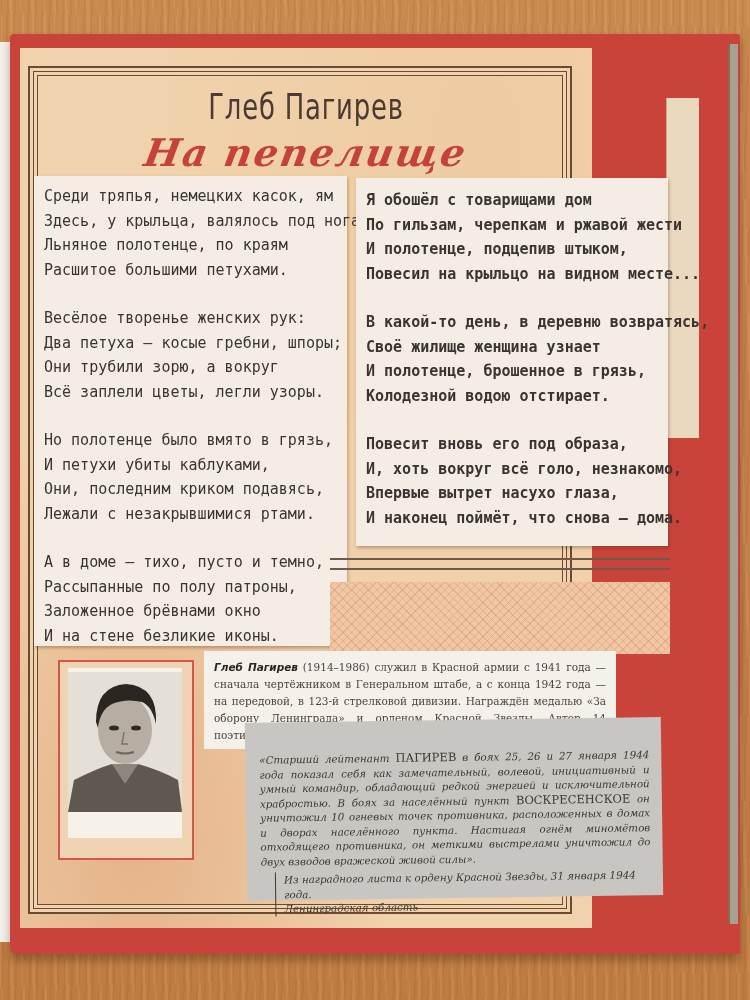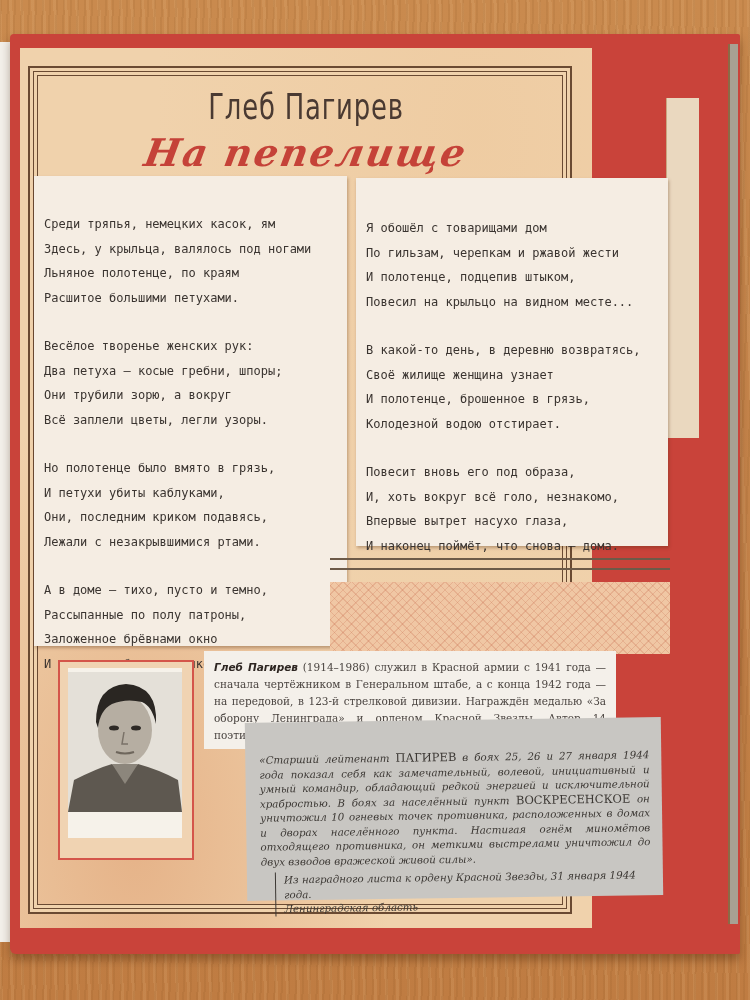--- a/index.html
+++ b/index.html
@@ -18,24 +18,24 @@
       radial-gradient(ellipse at 20% 90%, rgba(210,120,70,0.35), rgba(0,0,0,0) 40%),
       radial-gradient(ellipse at 80% 10%, rgba(235,190,140,0.3), rgba(0,0,0,0) 50%),
       #f0d2ac;}
   .frame{position:absolute;left:8px;top:18px;right:20px;bottom:14px;
     border:2px solid #6a4a32;box-shadow:inset 0 0 0 3px #f0d2ac, inset 0 0 0 4px #6a4a32, inset 0 0 0 7px #f0d2ac, inset 0 0 0 8px #6a4a32;}
   .title-author{position:absolute;left:0;right:0;top:38px;text-align:center;
     font-family:"DejaVu Sans Condensed","DejaVu Sans", sans-serif;font-size:36px;color:#4a3a32;letter-spacing:1px;font-stretch:condensed;transform:scaleX(0.8);}
   .title-poem{position:absolute;left:0;right:0;top:82px;text-align:center;
     font-family:"DejaVu Serif", serif;font-style:italic;font-weight:bold;font-size:38px;color:#c54238;letter-spacing:2px;transform:skewX(-10deg);}
   .sheet{position:absolute;background:#f5ede3;box-shadow:1px 2px 3px rgba(90,50,20,0.35);}
-  .poem-text{font-family:"DejaVu Sans Mono","Liberation Mono", monospace;font-size:12px;color:#3a3430;line-height:24.5px;white-space:pre;margin-top:28px;}
+  .poem-text{font-family:"DejaVu Sans Mono","Liberation Mono", monospace;font-size:15px;color:#3a3430;line-height:24.5px;white-space:pre;}
   .stanza{margin-bottom:24px;}
   .left-sheet{left:14px;top:128px;width:313px;height:470px;padding:8px 0 0 10px;box-sizing:border-box;}
-  .right-sheet{left:336px;top:130px;width:312px;height:368px;padding:10px 0 6px 10px;box-sizing:border-box;}
+  .right-sheet{left:336px;top:130px;width:312px;height:368px;padding:10px 0 6px 10px;box-sizing:border-box;font-weight:bold;}
   .aged-strip{position:absolute;left:646px;top:50px;width:32px;height:340px;background:#ead8bf;border-left:1px solid #c9a882;}
   .lines-band{position:absolute;left:310px;top:510px;width:340px;height:22px;
     border-top:2px solid #6d5a48;border-bottom:2px solid #6d5a48;}
   .lines-band::after{content:"";position:absolute;left:0;right:0;top:8px;height:2px;background:#6d5a48;}
   .hatch{position:absolute;left:310px;top:534px;width:340px;height:72px;
     background:repeating-linear-gradient(45deg, rgba(200,110,80,0.25) 0 1px, rgba(0,0,0,0) 1px 6px),
                repeating-linear-gradient(-45deg, rgba(200,110,80,0.25) 0 1px, rgba(0,0,0,0) 1px 6px),#f0c7a4;}
   .photo-frame{position:absolute;left:38px;top:612px;width:132px;height:196px;background:#f0d3b2;border:2px solid #d4554a;}
   .photo{position:absolute;left:8px;top:6px;width:114px;height:170px;background:#f6f2ea;}
   .photo-img{position:absolute;left:0;top:4px;width:114px;height:140px;background:linear-gradient(180deg,#e8e4dc 0%,#dcd6cc 100%);overflow:hidden;}

